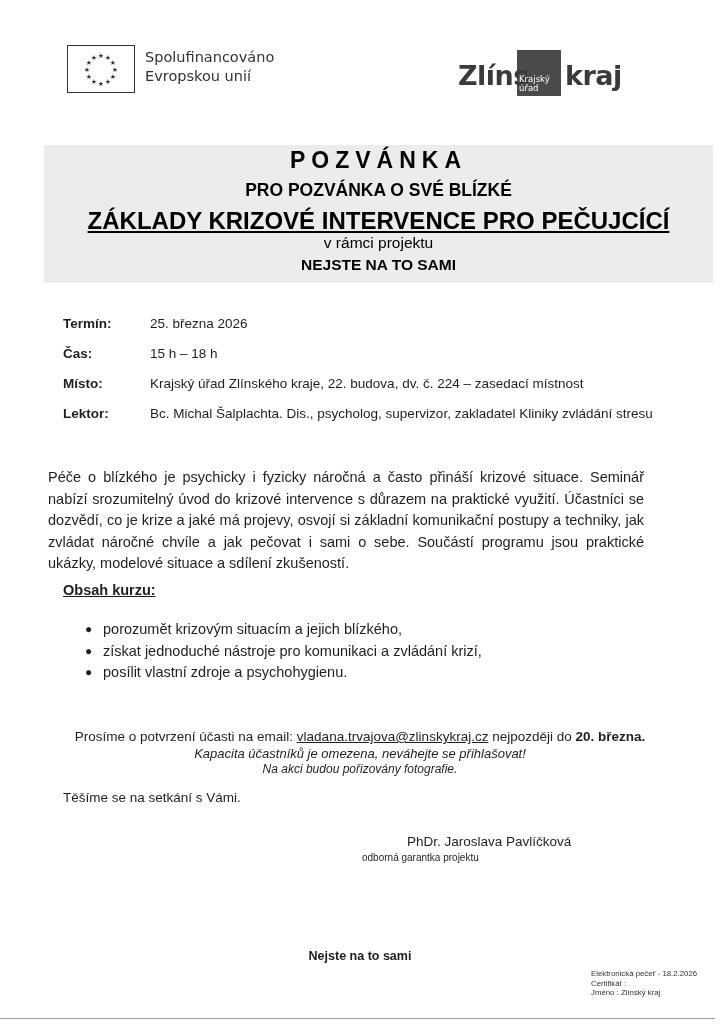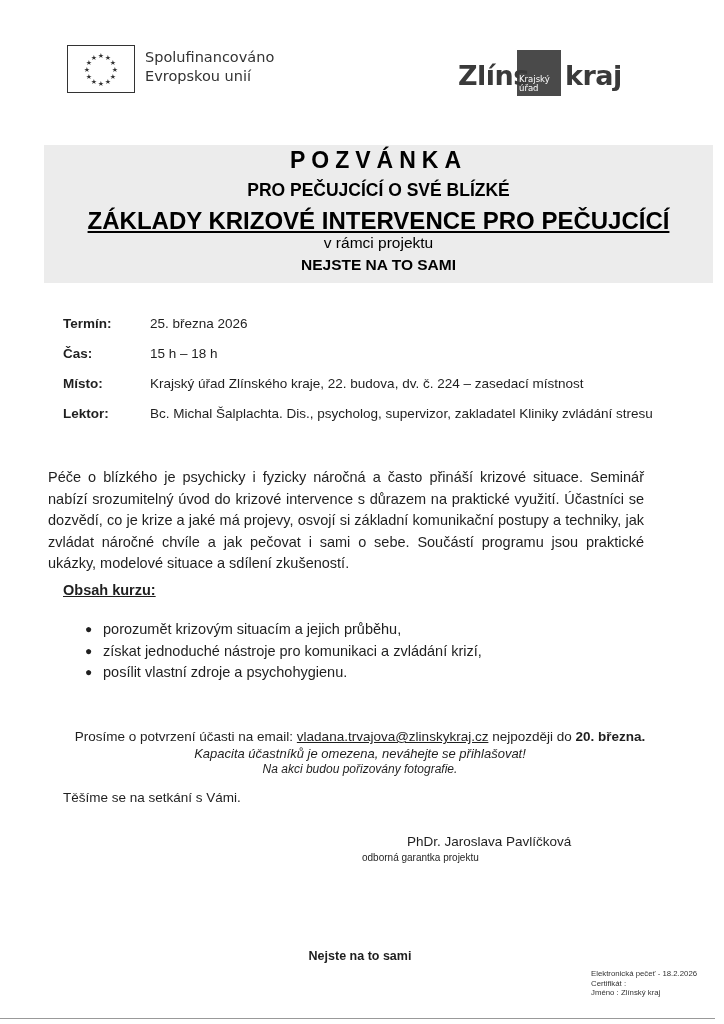--- a/index.html
+++ b/index.html
@@ -88,21 +88,21 @@
   <span id="zlin-word1">Zlíns</span>
   <div id="zlin-box-text">
     <div>Krajský</div>
     <div>úřad</div>
   </div>
   <span id="zlin-word2">kraj</span>
 </div>
 
 <div id="header-band" class="abs"></div>
 <div id="title" class="hc">POZVÁNKA</div>
-<div id="subtitle1" class="hc">PRO PEČUJCÍCÍ O SVÉ BLÍZKÉ</div>
+<div id="subtitle1" class="hc">PRO POZVÁNKA O SVÉ BLÍZKÉ</div>
 <div id="subtitle2" class="hc">ZÁKLADY KRIZOVÉ INTERVENCE PRO PEČUJCÍCÍ</div>
 <div id="project-intro" class="hc">v rámci projektu</div>
 <div id="project-name" class="hc">NEJSTE NA TO SAMI</div>
 
 <div class="row" style="top:316px;">
   <span class="lbl">Termín:</span>
   <span class="val">25. března 2026</span>
 </div>
 <div class="row" style="top:346px;">
   <span class="lbl">Čas:</span>
@@ -114,21 +114,21 @@
 </div>
 <div class="row" style="top:406px;">
   <span class="lbl">Lektor:</span>
   <span class="val">Bc. Michal Šalplachta. Dis., psycholog, supervizor, zakladatel Kliniky zvládání stresu</span>
 </div>
 
 <div id="description" class="abs">Péče o blízkého je psychicky i fyzicky náročná a často přináší krizové situace. Seminář nabízí srozumitelný úvod do krizové intervence s důrazem na praktické využití. Účastníci se dozvědí, co je krize a jaké má projevy, osvojí si základní komunikační postupy a techniky, jak zvládat náročné chvíle a jak pečovat i sami o sebe. Součástí programu jsou praktické ukázky, modelové situace a sdílení zkušeností.</div>
 
 <div id="course-heading" class="abs">Obsah kurzu:</div>
 <ul id="course-list" class="abs">
-  <li><span class="bullet">●</span><span>porozumět krizovým situacím a jejich průběhu,</span></li>
+  <li><span class="bullet">●</span><span>porozumět krizovým situacím a jejich blízkého,</span></li>
   <li><span class="bullet">●</span><span>získat jednoduché nástroje pro komunikaci a zvládání krizí,</span></li>
   <li><span class="bullet">●</span><span>posílit vlastní zdroje a psychohygienu.</span></li>
 </ul>
 
 <div id="confirm-line" class="center"><span>Prosíme o potvrzení účasti na email: </span><a href="mailto:vladana.trvajova@zlinskykraj.cz">vladana.trvajova@zlinskykraj.cz</a><span> nejpozději do </span><b>20. března.</b></div>
 <div id="capacity-line" class="center">Kapacita účastníků je omezena, neváhejte se přihlašovat!</div>
 <div id="photo-line" class="center">Na akci budou pořizovány fotografie.</div>
 
 <div id="closing" class="abs">Těšíme se na setkání s Vámi.</div>
 <div id="signer-name" class="abs">PhDr. Jaroslava Pavlíčková</div>

